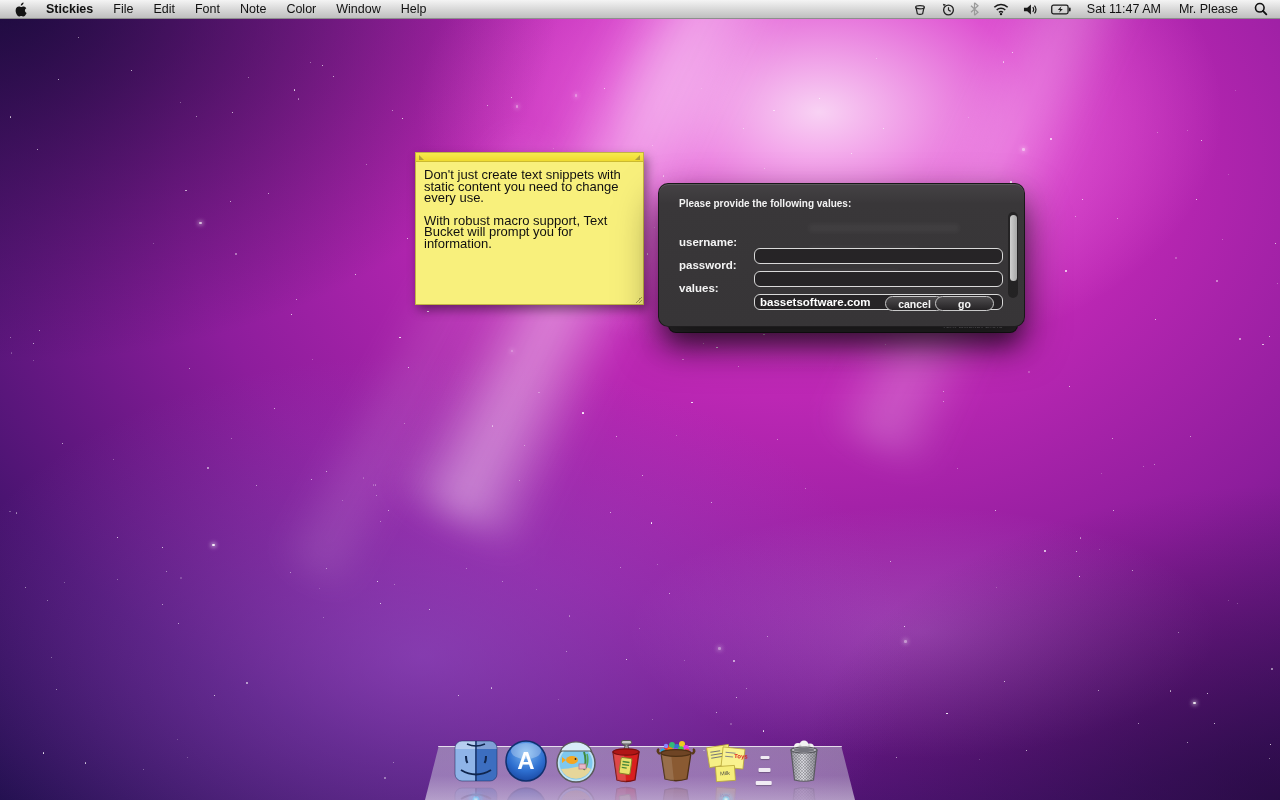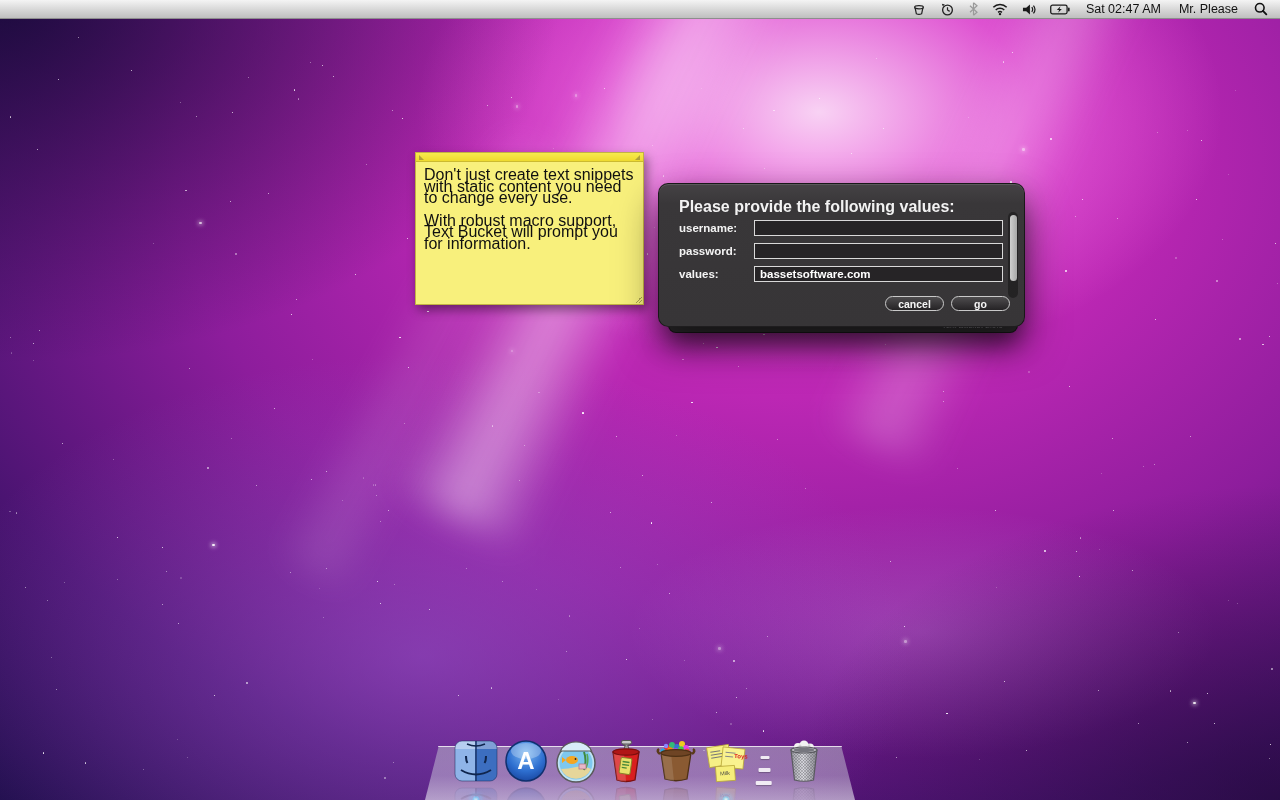--- a/index.html
+++ b/index.html
@@ -40,53 +40,53 @@
   
   #sticky { position:absolute; left:415px; top:152px; width:229px; height:153px; z-index:10;
     background:#f8f07c; border:1px solid rgba(150,128,20,.55);
     box-shadow:3px 5px 10px rgba(0,0,0,.42); }
   #sticky .bar { position:relative; height:9px; background:linear-gradient(to bottom,#f7ea4e,#eeda2e);
     border-bottom:1px solid rgba(160,140,20,.5); }
   #sticky .bar .tri { position:absolute; top:2px; width:0; height:0;
     border-bottom:5px solid rgba(120,110,60,.55); }
   #sticky .bar .tri.l { left:3px; border-right:5px solid transparent; }
   #sticky .bar .tri.r { right:3px; border-left:5px solid transparent; }
-  #sticky .body { padding:7px 8px; font-size:16px; line-height:11.5px; color:#101010; }
+  #sticky .body { padding:7px 8px; font-size:13px; line-height:11.5px; color:#101010; }
   #sticky .body p { margin-bottom:11px; }
   #sticky .resize { position:absolute; right:1px; bottom:1px; width:7px; height:7px;
     background:linear-gradient(135deg, transparent 50%, rgba(120,110,50,.6) 50%, rgba(120,110,50,.6) 58%, transparent 58%, transparent 72%, rgba(120,110,50,.6) 72%, rgba(120,110,50,.6) 80%, transparent 80%); }
 
   
   #bgwin { position:absolute; left:668px; top:190px; width:350px; height:143px; z-index:18;
     background:#2c2a2c; border-radius:8px; box-shadow:0 10px 24px rgba(0,0,0,.5);
     border:1px solid rgba(0,0,0,.5); }
   #bgwin .caption { position:absolute; right:14px; bottom:2px; font-size:8px; color:rgba(210,205,215,.5); }
 
   
   #dialog { position:absolute; left:658px; top:183px; width:367px; height:144px; z-index:20;
     background:linear-gradient(to bottom, #454245, #393739 14%, #373537);
     border-radius:10px; border:1px solid rgba(0,0,0,.55);
     box-shadow:0 18px 40px rgba(0,0,0,.55), inset 0 1px 0 rgba(255,255,255,.12); }
-  #dialog .prompt { position:absolute; left:20px; top:14px; font-size:16px; font-weight:bold; color:#f2f2f2; }
+  #dialog .prompt { position:absolute; left:20px; top:14px; font-size:10px; font-weight:bold; color:#f2f2f2; }
   .drow { position:absolute; left:20px; display:flex; align-items:center; }
   .drow label { width:75px; font-size:11.5px; font-weight:bold; color:#f4f4f4; }
   .drow input { width:249px; height:16px; background:#262426; border:1.5px solid #d9d9d9;
-    border-radius:0; color:#fff; font-size:11.5px; font-weight:bold; padding:0 5px;
-    font-family:"Liberation Sans", sans-serif; outline:none; }
+    border-radius:6px; color:#fff; font-size:11.5px; font-weight:bold; padding:0 5px;
+    font-family:"Liberation Sans", sans-serif; outline:none;margin-top:28px; }
   .ghost { position:absolute; background:rgba(255,255,255,.045); filter:blur(2px); border-radius:3px; pointer-events:none; }
   #dlg-scroll-track { position:absolute; right:6px; top:28px; width:10px; height:86px;
     background:rgba(0,0,0,.35); border-radius:6px; }
   #dlg-scroll-thumb { position:absolute; left:1.5px; top:3px; width:7px; height:66px;
     background:linear-gradient(to right,#cfcfcf,#a8a8a8); border-radius:4px; }
   .dbtn { position:absolute; top:112px; width:59px; height:15px; border-radius:9px;
     background:linear-gradient(to bottom,#4e4c4e,#252325); border:1.5px solid #c9c9c9;
     color:#f5f5f5; font-size:10.5px; font-weight:bold; display:flex; align-items:center;
     justify-content:center; font-family:"Liberation Sans", sans-serif; cursor:default; }
   #btn-cancel { left:226px; }
-  #btn-go { left:292px; }
+  #btn-go { left:276px; }
 
   
   #dock { position:absolute; left:50%; transform:translateX(-50%); bottom:0; width:430px; height:70px; z-index:40; }
   #shelf { position:absolute; bottom:0; left:0; width:430px; height:54px;
     clip-path:polygon(3.2% 0, 96.8% 0, 100% 100%, 0 100%);
     background:linear-gradient(to bottom, rgba(185,185,200,.55), rgba(215,215,228,.45) 55%, rgba(238,238,245,.6)); }
   #shelf-edge { position:absolute; bottom:53px; left:13px; width:404px; height:1.5px;
     background:rgba(255,255,255,.75); border-radius:1px; }
   #dock-row { position:absolute; bottom:16px; left:50%; transform:translateX(-50%);
     display:flex; align-items:flex-end; gap:4px; }
@@ -352,20 +352,35 @@
       <div class="star" style="left: 882.852px; top: 296.295px; height: 1.1px; width: 1.1px; opacity: 0.45;"></div>
       <div class="star" style="left: 732.863px; top: 660.295px; height: 1.8px; width: 1.8px; opacity: 0.72;"></div>
       <div class="star" style="left: 604.175px; top: 88.2088px; height: 1.1px; width: 1.1px; opacity: 0.83;"></div>
       <div class="star" style="left: 1268.64px; top: 758.138px; height: 1.1px; width: 1.1px; opacity: 0.58;"></div>
     </div>
   <div class="beam" id="beam1"></div>
   <div class="beam" id="beam2"></div>
   <div class="beam" id="beam3"></div>
 
   <div id="menubar">
+    <div class="mb-left">
+      <div class="apple">
+        <svg width="13" height="15" viewBox="0 0 17 20">
+            <path fill="#141414" d="M11.6 3.3c.6-.7 1.1-1.8 1-2.8-.9.1-2.1.7-2.7 1.4-.6.7-1.2 1.7-1 2.7 1.1.1 2.1-.6 2.7-1.3zM13 5.9c-1.5-.1-2.8.9-3.5.9-.7 0-1.8-.9-3-.8C4.2 6 2 7.8 2 11.3c0 2.1.8 4.3 1.8 5.7.8 1.2 1.7 2.3 2.8 2.3 1.1 0 1.6-.8 2.9-.8 1.3 0 1.7.8 3 .8 1.2 0 2-1.1 2.8-2.3.6-.9.9-1.4 1.3-2.5-2.6-1-3.1-4.7-.3-6.1-.8-1.3-2.1-2.4-3.3-2.5z"></path>
+          </svg>
+      </div>
+      <div class="mb-item app">Stickies</div>
+      <div class="mb-item">File</div>
+      <div class="mb-item">Edit</div>
+      <div class="mb-item">Font</div>
+      <div class="mb-item">Note</div>
+      <div class="mb-item">Color</div>
+      <div class="mb-item">Window</div>
+      <div class="mb-item">Help</div>
+    </div>
     <div class="mb-right">
       <div class="st-icon">
         <svg width="14" height="14" viewBox="0 0 16 16">
             <path fill="none" stroke="#222" stroke-width="1.4" d="M3.5 6.5 L5 13.5 Q8 14.8 11 13.5 L12.5 6.5"></path>
             <ellipse cx="8" cy="6" rx="5" ry="1.8" fill="none" stroke="#222" stroke-width="1.4"></ellipse>
           </svg>
       </div>
       <div class="st-icon">
         <svg width="15" height="15" viewBox="0 0 16 16">
             <circle cx="8" cy="8.5" r="5.2" fill="none" stroke="#222" stroke-width="1.4"></circle>
@@ -390,21 +405,21 @@
             <path fill="none" stroke="#1a1a1a" stroke-width="1.3" d="M10.5 4.5 A4.2 4.2 0 0 1 10.5 9.5 M12.3 2.8 A6.8 6.8 0 0 1 12.3 11.2"></path>
           </svg>
       </div>
       <div class="st-icon">
         <svg width="20" height="11" viewBox="0 0 22 11">
             <rect x="0.8" y="0.8" width="18" height="9.4" rx="2" fill="none" stroke="#1a1a1a" stroke-width="1.4"></rect>
             <rect x="19.8" y="3.4" width="1.8" height="4.2" rx="1" fill="#1a1a1a"></rect>
             <path fill="#1a1a1a" d="M11.5 2 L7.5 6 H10 L9 9 L13 5 H10.5z"></path>
           </svg>
       </div>
-      <div class="mb-clock">Sat 02:47 AM</div>
+      <div class="mb-clock">Sat 11:47 AM</div>
       <div class="mb-user">Mr. Please</div>
       <div class="st-icon">
         <svg width="14" height="14" viewBox="0 0 15 15">
             <circle cx="6.2" cy="6.2" r="4.6" fill="none" stroke="#111" stroke-width="1.7"></circle>
             <path d="M9.6 9.6 L13.2 13.2" stroke="#111" stroke-width="2" stroke-linecap="round"></path>
           </svg>
       </div>
     </div>
   </div>
 

